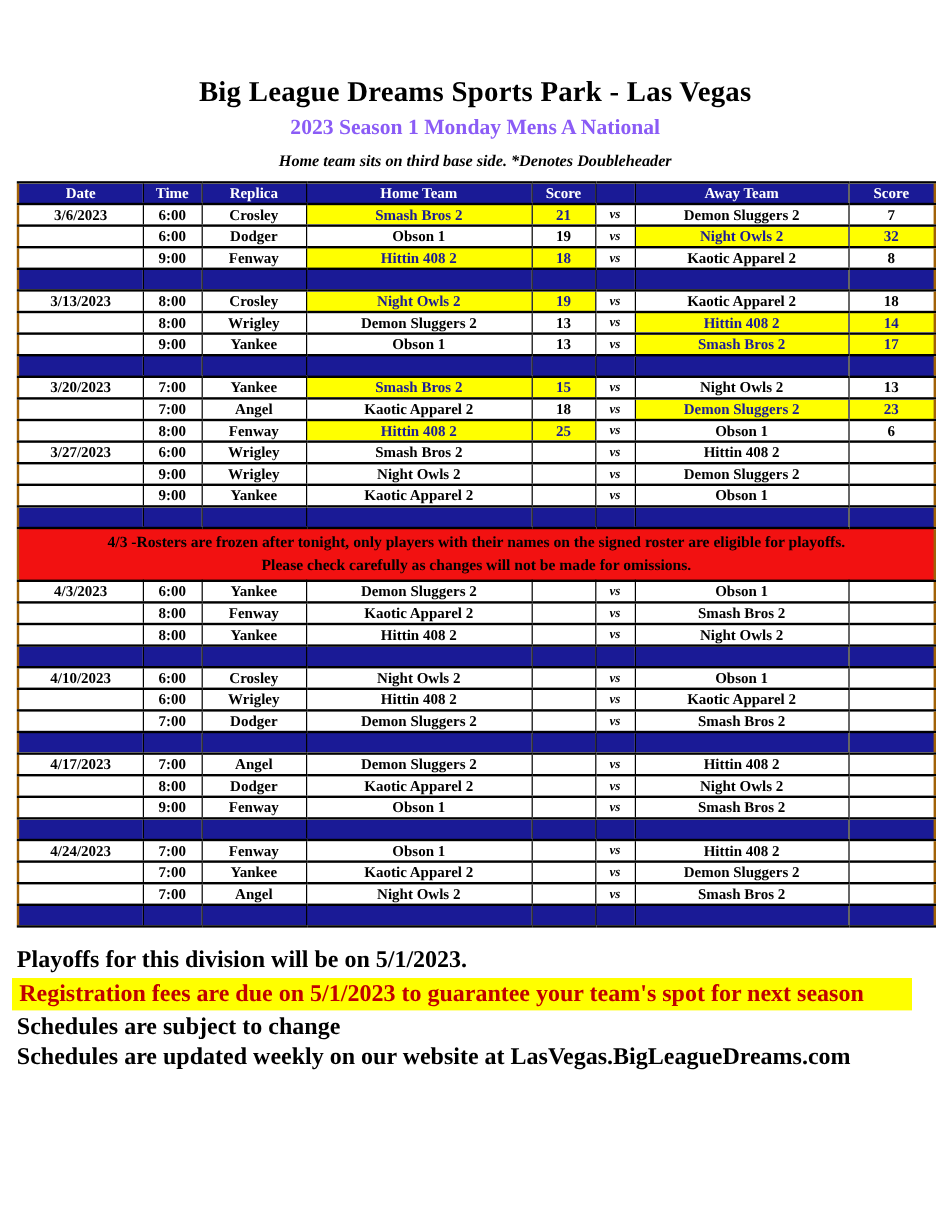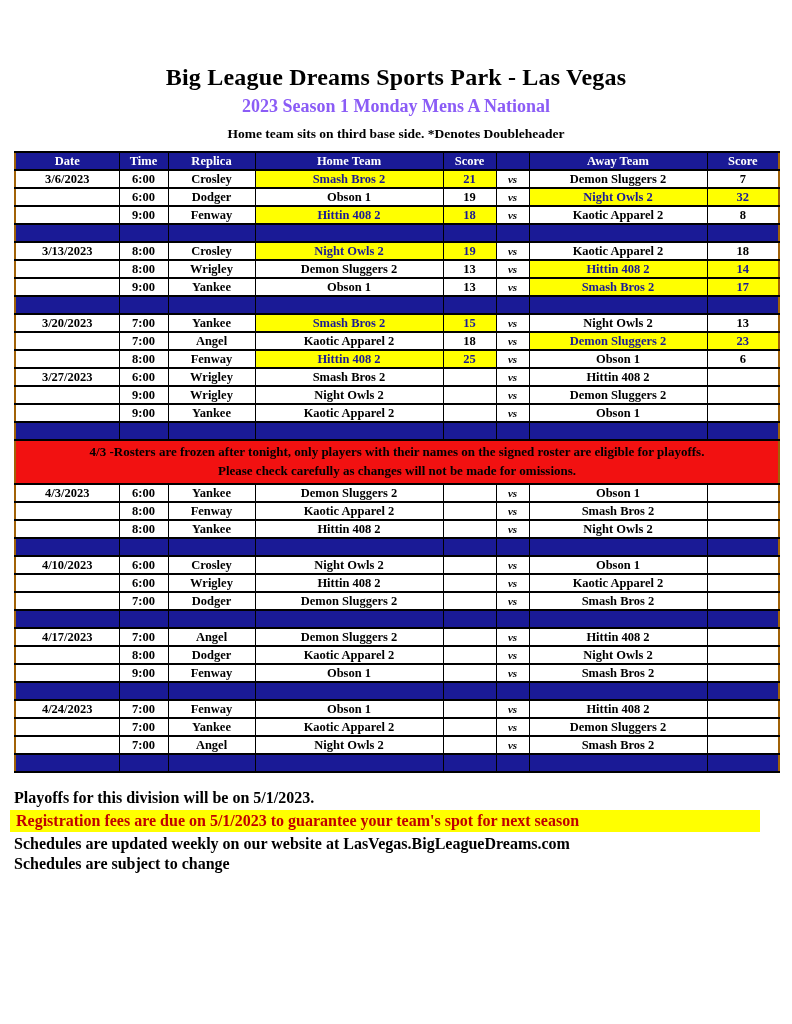--- a/index.html
+++ b/index.html
@@ -2,39 +2,39 @@
 <html><head>
 <meta charset="utf-8">
 <style>
   html,body{margin:0;padding:0;background:#fff;}
   body{width:792px;height:1024px;font-family:"Liberation Serif","DejaVu Serif",serif;-webkit-font-smoothing:antialiased;}
   .page{position:relative;width:792px;height:1024px;background:#fff;overflow:hidden;}
 
   .doc-header{text-align:center;padding-top:64px;}
   .doc-title{font-size:24px;font-weight:bold;margin:0;color:#000;letter-spacing:.2px;}
   .doc-subtitle{font-size:18px;font-weight:bold;margin:5px 0 0;color:#8b5cf6;}
-  .doc-note{font-size:13.5px;font-weight:bold;margin-top:9px;color:#000;}
+  .doc-note{font-size:13.5px;font-weight:bold;font-style:italic;margin-top:9px;color:#000;}
 
   table.sched{border-collapse:collapse;table-layout:fixed;width:764px;margin:9px 0 16px 14px;border:2px solid #a16207;}
   .sched th,.sched td{
     padding:0;height:16px;line-height:16px;overflow:hidden;white-space:nowrap;
     font-weight:bold;font-size:12.5px;text-align:center;vertical-align:middle;
     border-left:1px solid #000;border-right:1px solid #000;
     border-top:2px solid #000;border-bottom:2px solid #000;color:#000;background:#fff;
   }
   .sched th{background:#1a1a96;color:#fff;font-size:12.5px;}
   td.sep{background:#1a1a96;}
   td.win{background:#ffff00;color:#1a1a96;}
   td.c-vs{font-style:italic;font-size:11px;}
   td.banner-navy{background:#1a1a96;color:#fff;font-size:12.5px;}
   td.banner-red{background:#f21111;color:#000000;font-size:13px;height:auto;line-height:1.45;padding:2px 0;}
   td.banner-red .rb-line{font-weight:bold;}
 
   .doc-footer{margin:5px 0 0 14px;}
-  .f-line{font-weight:bold;font-size:16px;color:#000;margin:2px 0;}
+  .f-line{font-weight:bold;font-size:20px;color:#000;margin:2px 0;}
   .f-registration{background:#ffff00;color:#c00000;width:744px;padding:2px 0 2px 2px;margin:3px 0 3px -4px;padding-left:6px;}
 </style>
 </head>
 <body>
 
 <div class="page">
 
   <div class="doc-header">
     <h1 class="doc-title">Big League Dreams Sports Park - Las Vegas</h1>
     <h2 class="doc-subtitle">2023 Season 1 Monday Mens A National</h2>
@@ -380,17 +380,17 @@
           <td class="sep"></td>
           <td class="sep"></td>
           <td class="sep"></td>
         </tr>
       </tbody>
   </table>
 
   <div class="doc-footer">
     <div class="f-line">Playoffs for this division will be on 5/1/2023.</div>
     <div class="f-line f-registration">Registration fees are due on 5/1/2023 to guarantee your team's spot for next season</div>
+    <div class="f-line">Schedules are subject to change</div>
     <div class="f-line">Schedules are updated weekly on our website at LasVegas.BigLeagueDreams.com</div>
-    <div class="f-line">Schedules are subject to change</div>
   </div>
 
 </div>
 
 </body></html>

